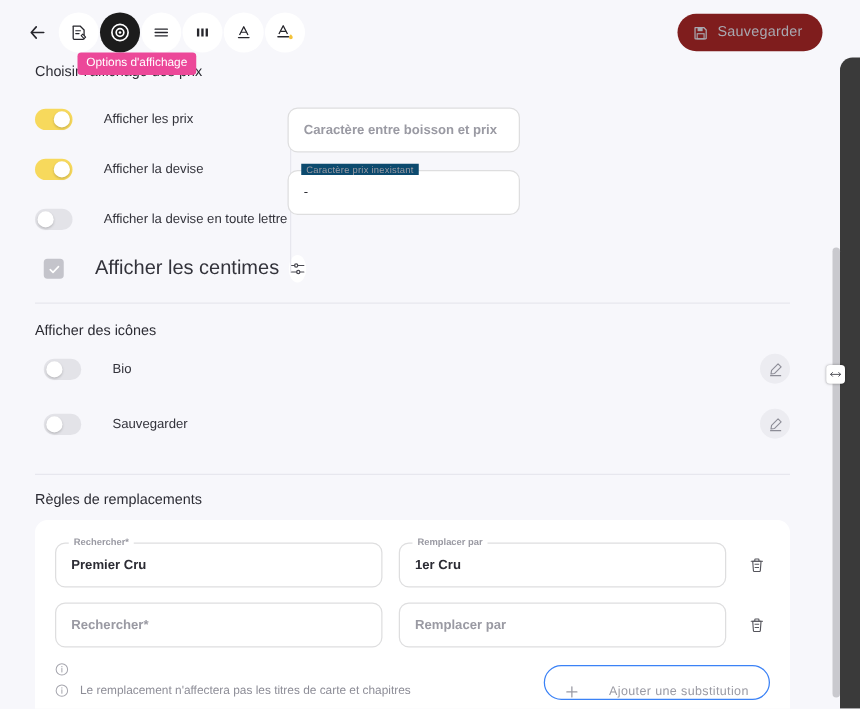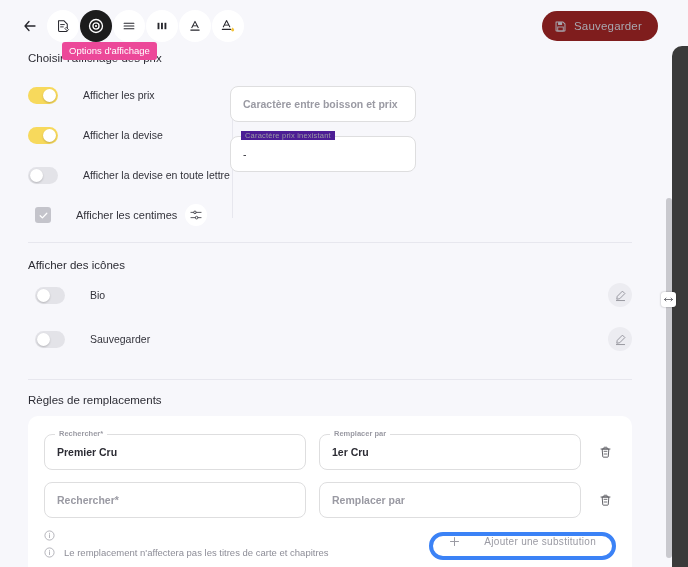--- a/index.html
+++ b/index.html
@@ -184,21 +184,21 @@
     width: 16px; height: 16px;
     border-radius: 3px;
     background: #c4c4cb;
     display: flex; align-items: center; justify-content: center;
     flex: 0 0 auto;
     margin-left: 7px;
     cursor: pointer;
   }
   .checkbox svg { display:block; }
   .checkbox-label {
-    font-size: 11px;
+    font-size: 16px;
     color: #33333b;
     margin-left: 25px;
     white-space: nowrap;
   }
   .tune-btn {
     width: 22px; height: 22px;
     border-radius: 50%;
     background: #fff;
     display: flex; align-items: center; justify-content: center;
     margin-left: 8px;
@@ -215,21 +215,21 @@
   .field .box {
     position: absolute;
     inset: 0;
     border: 1px solid #dededf;
     border-radius: 8px;
     background: #fff;
   }
   .field .legend {
     position: absolute;
     top: -5px; left: 11px;
-    background: #4c1d95;
+    background: #0c4a6e;
     padding: 0 4px;
     font-size: 7.5px;
     color: #9a9aa3;
     letter-spacing: .2px;
     z-index: 2;
   }
   .field .val {
     position: absolute;
     left: 13px; top: 0; right: 10px; bottom: 0;
     display: flex; align-items: center;
@@ -327,24 +327,24 @@
     align-items: center;
     gap: 9px;
     margin-bottom: 6px;
     font-size: 9.5px;
     color: #8d8d97;
   }
   .hint svg { flex: 0 0 auto; display:block; }
 
   .add-sub-btn {
     height: 28px;
-    border: 4px solid #3b82f6;
+    border: 1px solid #3b82f6;
     border-radius: 16px;
     background: #fff;
-    display: flex; align-items: flex-start;
+    display: flex; align-items: flex-end;
     gap: 24px;
     padding: 0 16px;
     font-size: 10px;
     color: #9a9aa3;
     letter-spacing: .3px;
     cursor: pointer;
     margin-top: 2px;
     flex: 0 0 auto;
   }
 </style>

